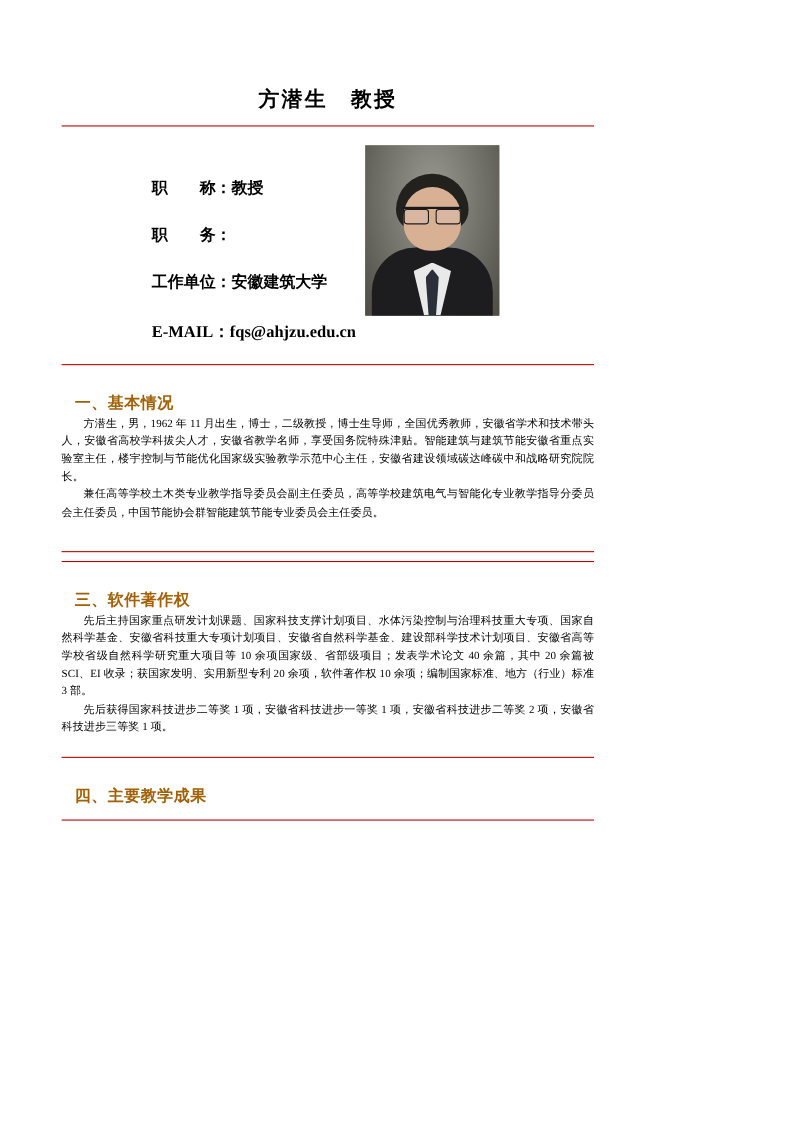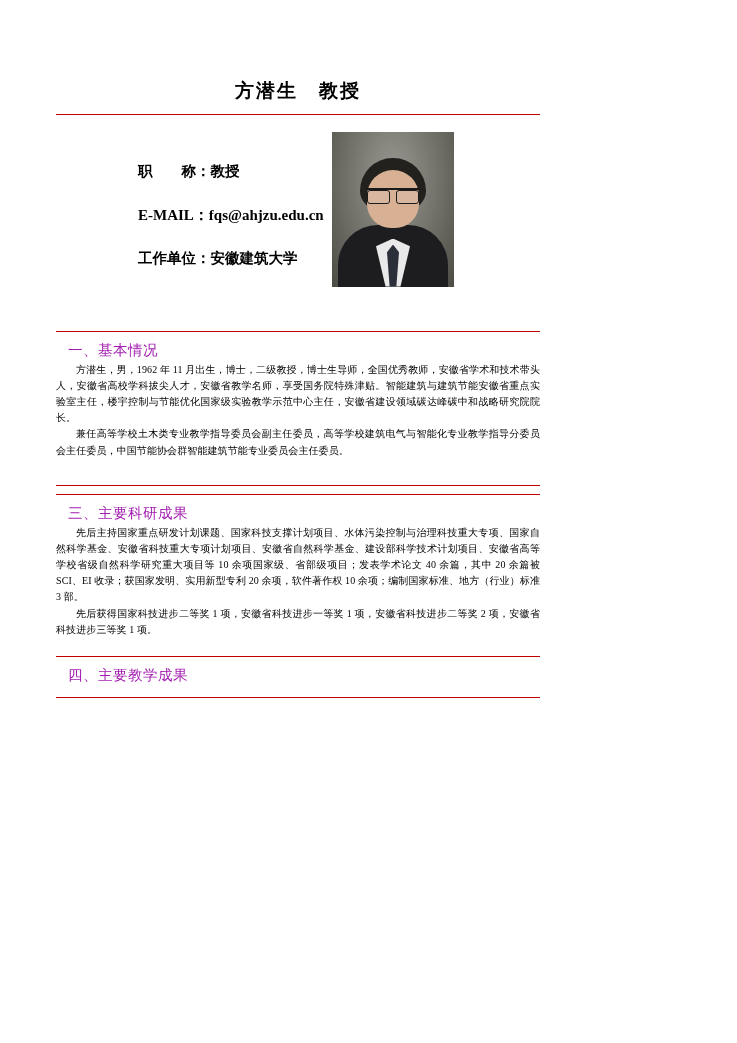--- a/index.html
+++ b/index.html
@@ -133,24 +133,24 @@
     width: 12px; height: 42px;
     background: #2b2f3a;
     clip-path: polygon(50% 0, 100% 18%, 78% 100%, 22% 100%, 0 18%);
   }
   
   .section {
     margin-top: 4px;
   }
   .sec-head {
     font-family: "Liberation Sans", "DejaVu Sans", sans-serif;
-    color: #a21caf;
-    font-weight: normal;
+    color: #a16207;
+    font-weight: bold;
     font-size: 14.5px;
-    margin: 9px 0 2px 12px;
+    margin: 25px 0 2px 12px;
     letter-spacing: 0.5px;
   }
   .para {
     font-size: 10px;
     line-height: 1.62;
     text-align: justify;
     text-justify: inter-ideograph;
     margin: 0;
     text-indent: 2em;
     letter-spacing: 0.1px;
@@ -175,25 +175,28 @@
   <div class="title-block">
     <div class="doc-title">方潜生　教授</div>
   </div>
   <hr class="rule">
 
   <div class="info-wrap">
     <div class="info-list">
       <div class="info-row">
         <span class="lab">职　　称：</span><span>教授</span>
       </div>
+      <div class="info-row">
+        <span class="lab">职　　务：</span><span></span>
+      </div>
+      <div class="info-row">
+        <span class="lab">工作单位：</span><span>安徽建筑大学</span>
+      </div>
       <div class="info-row email">
         <span class="lab">E-MAIL：</span><span>fqs@ahjzu.edu.cn</span>
-      </div>
-      <div class="info-row">
-        <span class="lab">工作单位：</span><span>安徽建筑大学</span>
       </div>
     </div>
 
     <div class="photo">
       <div class="bg"></div>
       <div class="body"></div>
       <div class="shirt"></div>
       <div class="tie"></div>
       <div class="hair"></div>
       <div class="face"></div>
@@ -210,21 +213,21 @@
   </div>
 
   <div class="spacer-lg"></div>
   <hr class="sec-rule">
 
 
   <div class="spacer-sm"></div>
   <hr class="sec-rule">
 
   <div class="section">
-    <div class="sec-head">三、主要科研成果</div>
+    <div class="sec-head">三、软件著作权</div>
     <p class="para">先后主持国家重点研发计划课题、国家科技支撑计划项目、水体污染控制与治理科技重大专项、国家自然科学基金、安徽省科技重大专项计划项目、安徽省自然科学基金、建设部科学技术计划项目、安徽省高等学校省级自然科学研究重大项目等 10 余项国家级、省部级项目；发表学术论文 40 余篇，其中 20 余篇被 SCI、EI 收录；获国家发明、实用新型专利 20 余项，软件著作权 10 余项；编制国家标准、地方（行业）标准 3 部。</p>
     <p class="para">先后获得国家科技进步二等奖 1 项，安徽省科技进步一等奖 1 项，安徽省科技进步二等奖 2 项，安徽省科技进步三等奖 1 项。</p>
   </div>
 
   <div class="spacer-md"></div>
   <hr class="sec-rule">
 
   <div class="section">
     <div class="sec-head">四、主要教学成果</div>
   </div>

